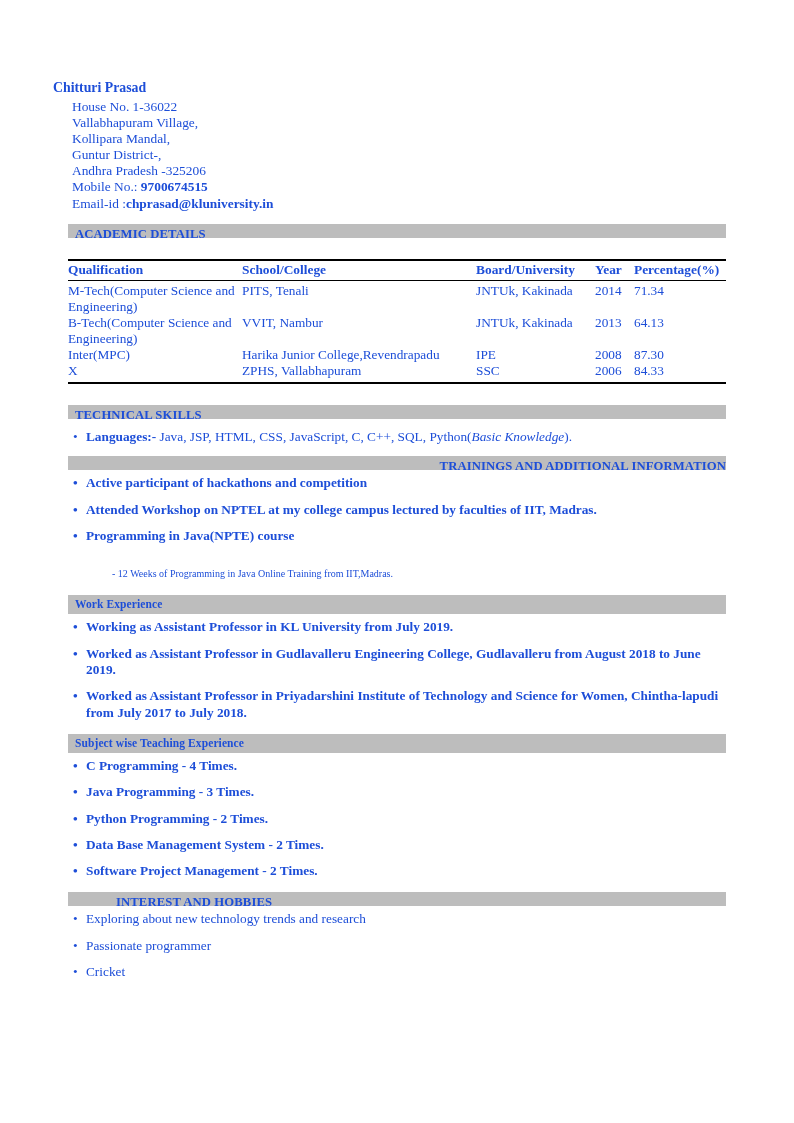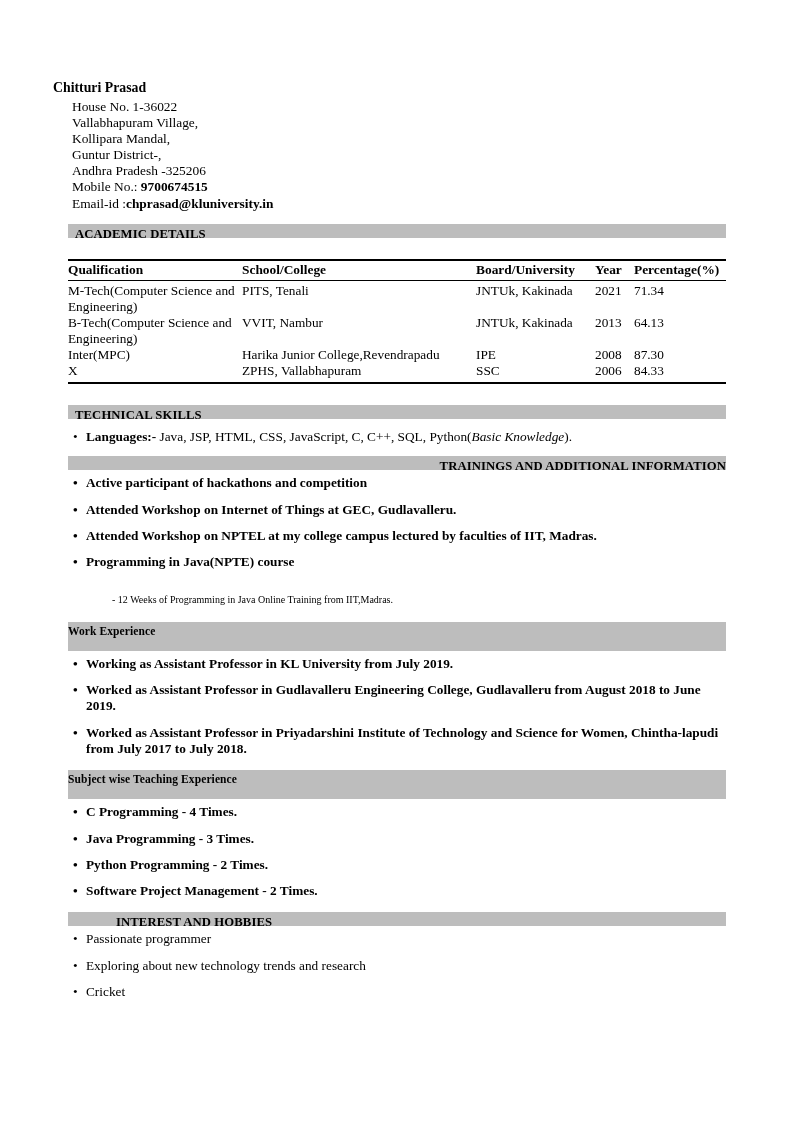--- a/index.html
+++ b/index.html
@@ -15,21 +15,21 @@
   .header { position:absolute; top:80px; left:53px; }
   .name { font-size:13.8px; font-weight:700; line-height:16px; margin-bottom:3px; }
   .addr { margin-left:19px; }
   .addr-line { font-size:13.4px; line-height:16.1px; }
   .addr-line strong { font-weight:700; }
   
   .content { position:absolute; top:224px; left:68px; width:658px; }
   
   .bar { background:#bdbdbd; font-weight:700; letter-spacing:0.1px; }
   .bar-large { height:14px; line-height:20px; font-size:12.7px; padding-left:7px; }
-  .bar-small { height:29px; line-height:19px; font-size:11.5px; }
+  .bar-small { height:19px; line-height:19px; font-size:11.5px; padding-left:7px; }
   
   table.acad {
     width:100%; border-collapse:collapse; table-layout:fixed;
     margin-top:21px; font-size:13.3px;
   }
   table.acad th {
     border-top:2px solid #000; border-bottom:1px solid #000;
     text-align:left; font-weight:700; font-size:13.4px;
     padding:1px 0 2px 0; line-height:16px;
   }
@@ -53,21 +53,21 @@
   .skills-list { margin-top:7px; }
   .bar-trainings { margin-top:11px; }
   .bar-work { margin-top:13px; }
   .bar-teaching { margin-top:13px; }
   .bar-hobbies { margin-top:13px; }
   .italic { font-style:italic; }
 </style>
 </head>
 <body>
 
-<div class="page" style="color: #000000;">
+<div class="page" style="color: #1d4ed8;">
 
   <div class="header">
     <div class="name">Chitturi Prasad</div>
     <div class="addr">
       <div class="addr-line">House No. 1-36022</div>
       <div class="addr-line">Vallabhapuram Village,</div>
       <div class="addr-line">Kollipara Mandal,</div>
       <div class="addr-line">Guntur District-,</div>
       <div class="addr-line">Andhra Pradesh -325206</div>
       <div class="addr-line"><span>Mobile No.: </span><strong>9700674515</strong></div>
@@ -94,21 +94,21 @@
           <th>Board/University</th>
           <th>Year</th>
           <th>Percentage(%)</th>
         </tr>
       </thead>
       <tbody>
         <tr class="first">
           <td>M-Tech(Computer Science and Engineering)</td>
           <td>PITS, Tenali</td>
           <td>JNTUk, Kakinada</td>
-          <td>2021</td>
+          <td>2014</td>
           <td>71.34</td>
         </tr>
         <tr>
           <td>B-Tech(Computer Science and Engineering)</td>
           <td>VVIT, Nambur</td>
           <td>JNTUk, Kakinada</td>
           <td>2013</td>
           <td>64.13</td>
         </tr>
         <tr>
@@ -129,42 +129,42 @@
     </table>
 
     <div class="bar bar-large bar-technical" style="background: rgb(189, 189, 189);"><span>TECHNICAL SKILLS</span></div>
     <ul class="blist skills-list">
       <li><strong>Languages:-</strong><span> Java, JSP, HTML, CSS, JavaScript, C, C++, SQL, Python(</span><span class="italic">Basic Knowledge</span><span>).</span></li>
     </ul>
 
     <div class="bar bar-large bar-trainings" style="background: rgb(189, 189, 189); text-align: right;"><span>TRAININGS AND ADDITIONAL INFORMATION</span></div>
     <ul class="blist bold tight">
       <li>Active participant of hackathons and competition</li>
-      <li>Attended Workshop on Internet of Things at GEC, Gudlavalleru.</li>
       <li>Attended Workshop on NPTEL at my college campus lectured by faculties of IIT, Madras.</li>
       <li>Programming in Java(NPTE) course</li>
     </ul>
     <div class="sub-item">- 12 Weeks of Programming in Java Online Training from IIT,Madras.</div>
 
     <div class="bar bar-small bar-work" style="background: rgb(189, 189, 189);"><span>Work Experience</span></div>
     <ul class="blist bold tight">
       <li>Working as Assistant Professor in KL University from July 2019.</li>
       <li>Worked as Assistant Professor in Gudlavalleru Engineering College, Gudlavalleru from August 2018 to June 2019.</li>
       <li>Worked as Assistant Professor in Priyadarshini Institute of Technology and Science for Women, Chintha-lapudi from July 2017 to July 2018.</li>
     </ul>
 
     <div class="bar bar-small bar-teaching" style="background: rgb(189, 189, 189);"><span>Subject wise Teaching Experience</span></div>
     <ul class="blist bold tight">
       <li>C Programming - 4 Times.</li>
       <li>Java Programming - 3 Times.</li>
       <li>Python Programming - 2 Times.</li>
+      <li>Data Base Management System - 2 Times.</li>
       <li>Software Project Management - 2 Times.</li>
     </ul>
 
     <div class="bar bar-large bar-hobbies" style="background: rgb(189, 189, 189); padding-left: 48px;"><span>INTEREST AND HOBBIES</span></div>
     <ul class="blist tight">
+      <li>Exploring about new technology trends and research</li>
       <li>Passionate programmer</li>
-      <li>Exploring about new technology trends and research</li>
       <li>Cricket</li>
     </ul>
 
   </div>
 </div>
 
 </body></html>

